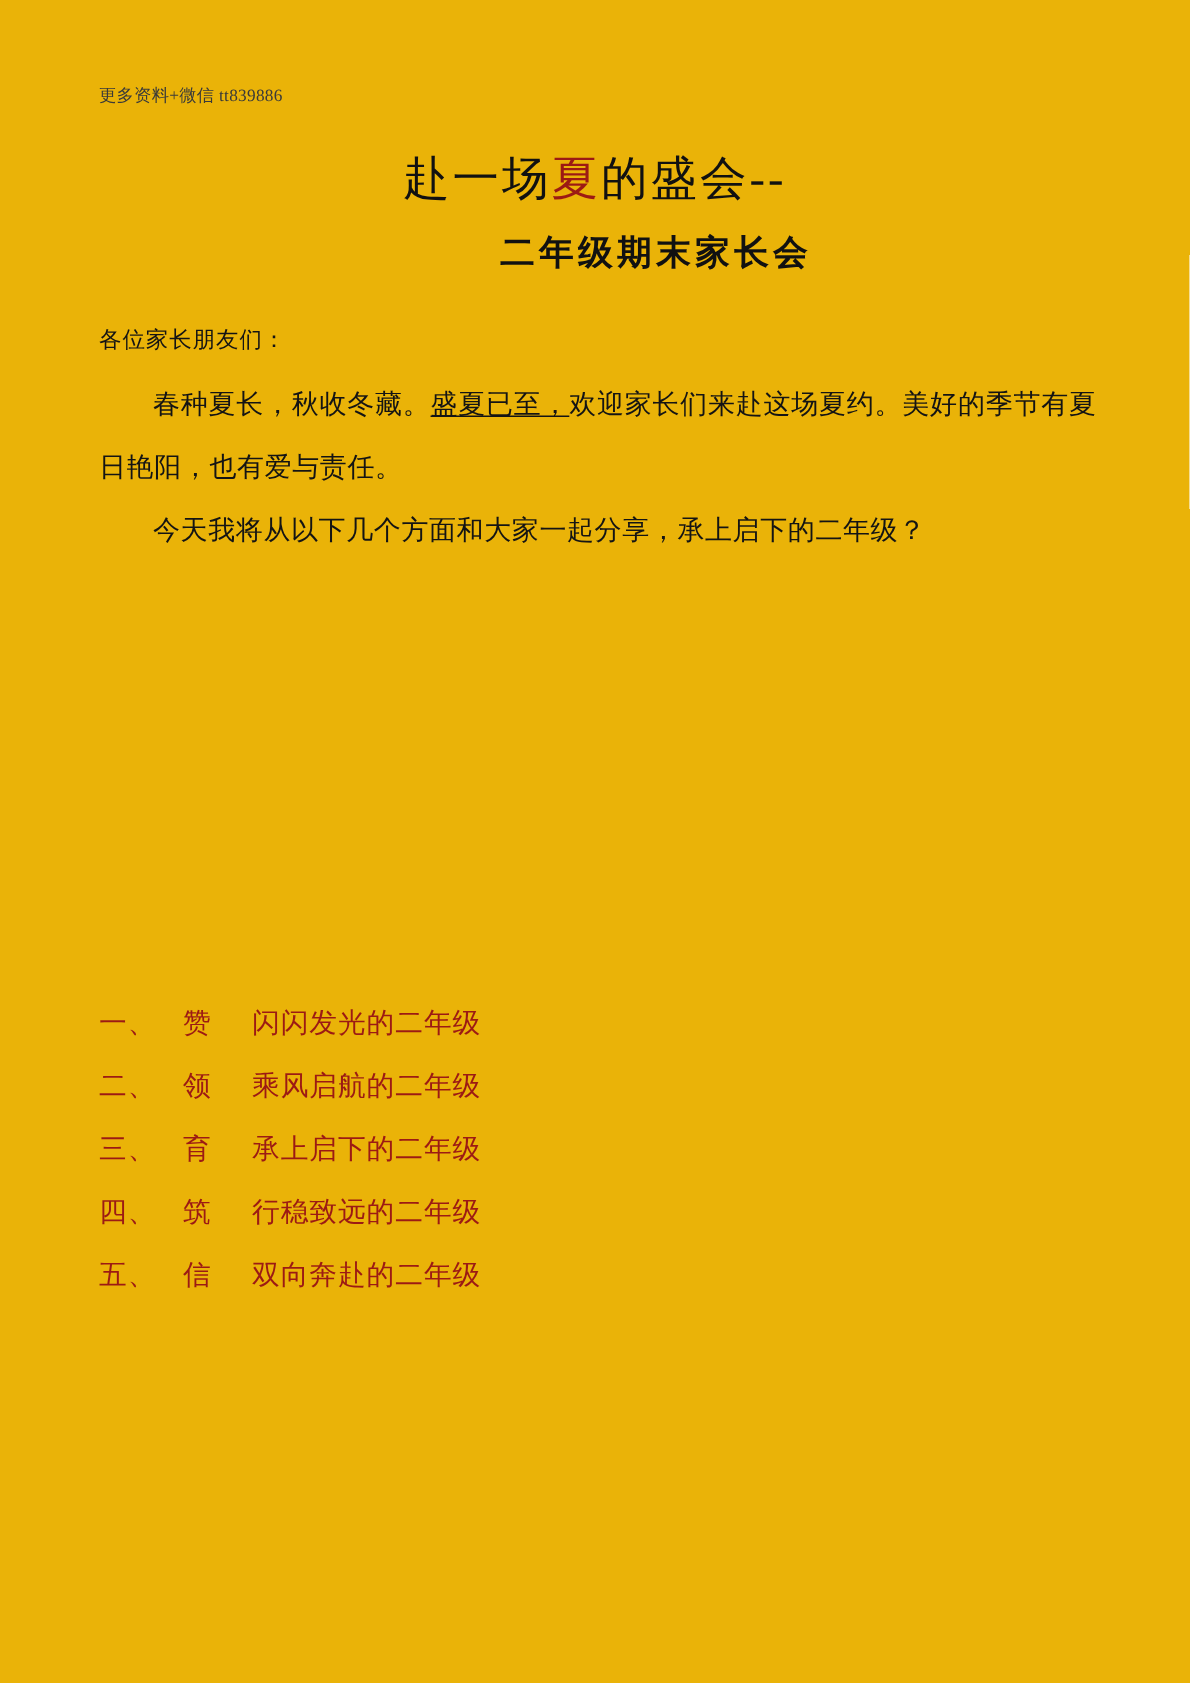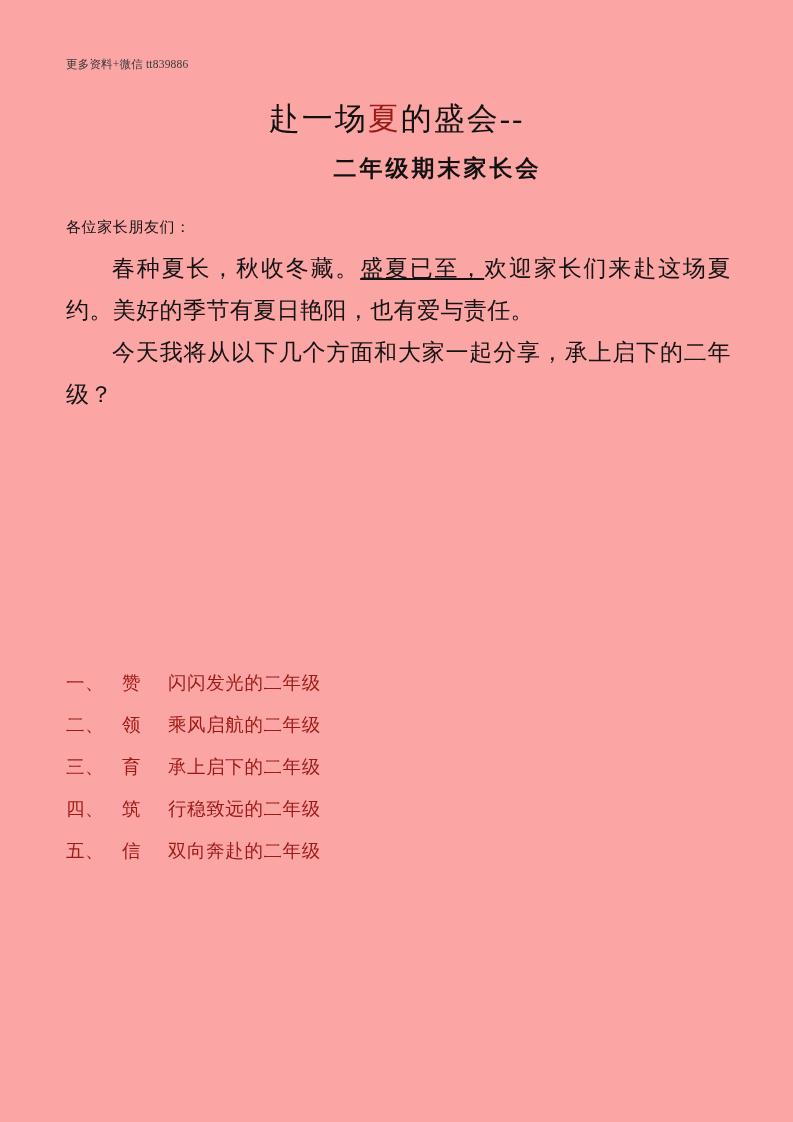--- a/index.html
+++ b/index.html
@@ -8,21 +8,21 @@
     background: #ffffff;
   }
   body {
     font-family: "Liberation Serif", "DejaVu Serif", serif;
     color: #000000;
   }
   .page {
     position: relative;
     width: 793px;
     height: 1122px;
-    background: #fca5a5;
+    background: #eab308;
     overflow: hidden;
     box-sizing: border-box;
   }
   .watermark {
     position: absolute;
     left: 66px;
     top: 57px;
     font-size: 11.5px;
     line-height: 1.3;
     color: #3a3a3a;
@@ -65,21 +65,21 @@
     top: 206px;
     width: 665px;
   }
   .salutation {
     font-size: 15px;
     line-height: 42px;
     letter-spacing: 0.6px;
     color: #141414;
   }
   .para {
-    font-size: 23px;
+    font-size: 18px;
     line-height: 42px;
     letter-spacing: 0.4px;
     text-align: justify;
     text-align-last: left;
     text-justify: inter-character;
     text-indent: 2em;
     color: #141414;
     margin: 0;
   }
   .para .u {

